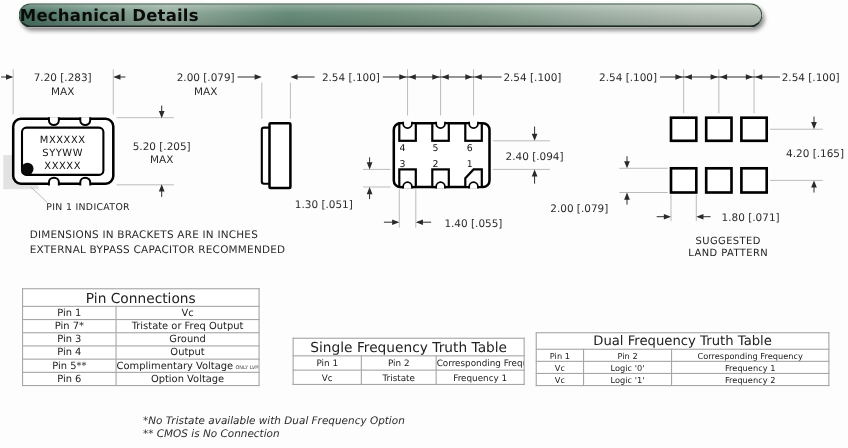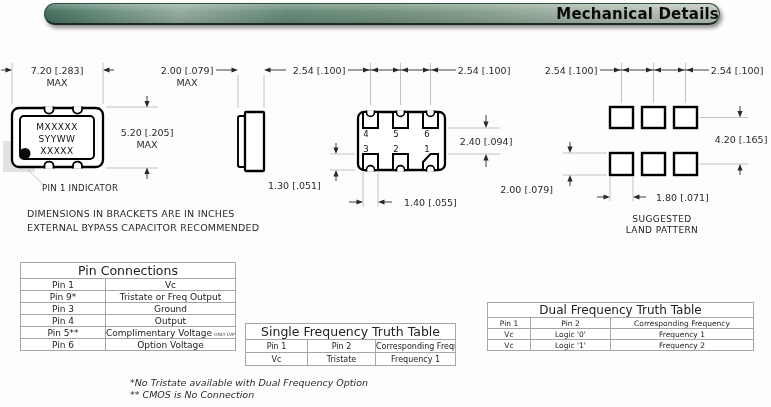--- a/index.html
+++ b/index.html
@@ -2,28 +2,28 @@
 <html><head>
 <meta charset="utf-8">
 <style>
   html,body { margin:0; padding:0; }
   #page {
     position:relative; width:771px; height:407px; overflow:hidden;
     background:#fdfdfd; font-family:"DejaVu Sans","Liberation Sans",sans-serif;
   }
   
   #banner {
-    position:absolute; left:44px; top:3px; width:674px; height:19px;
+    position:absolute; left:17px; top:3px; width:674px; height:19px;
     border-radius:11px;
     background:
       linear-gradient(180deg, rgba(255,255,255,0.28) 0%, rgba(255,255,255,0) 40%, rgba(0,0,0,0.12) 100%),
       linear-gradient(90deg, #45705f 0%, #6d9181 9%, #95ad9e 20%, #688c7a 36%, #74937f 50%, #86a08e 63%, #a3b4a7 78%, #b6c1b6 92%, #bac4ba 100%);
     border:1px solid #33503f; border-bottom:2px solid #1c2a24;
     box-shadow: 2px 3px 4px rgba(0,0,0,0.45);
-    display:flex; align-items:center; justify-content:flex-end;
+    display:flex; align-items:center; justify-content:flex-start;
   }
   #banner .title { font-size:15px; font-weight:bold; color:#0b0b0b; letter-spacing:0.2px; }
   
   svg text { font-family:"DejaVu Sans","Liberation Sans",sans-serif; }
   .dim  { font-size:9.5px; fill:#2a2a2a; }
   .mark { font-size:9px; fill:#101010; letter-spacing:0.5px; }
   .pnum { font-size:8.5px; fill:#101010; }
   .cap  { font-size:9px; fill:#222; letter-spacing:0.4px; }
   .lbl  { font-size:8.5px; fill:#222; letter-spacing:0.3px; }
   .outline { fill:#ffffff; stroke:#000; }
@@ -35,21 +35,21 @@
   #notes { left:27px; top:207px; width:242px; font-size:9.5px; line-height:14px; letter-spacing:0.2px; }
   #footnotes { left:130px; top:377px; width:480px; font-size:9.5px; line-height:11.5px;font-style:italic; }
   
   .tblwrap { position:absolute; background:#fff; }
   .tblwrap table { border-collapse:collapse; table-layout:fixed; width:100%; }
   .tblwrap td { border:1px solid #a6a6a6; text-align:center; padding:0; color:#222;
                 overflow:hidden; white-space:nowrap; }
   #pinTable { left:20px; top:262px; width:215px; }
   #pinTable .t-title td { font-size:12.5px; height:15px; }
   #pinTable .t-row td { font-size:9px; height:11px; }
-  #singleTable { left:245px; top:307px; width:210px;margin-top:16px; }
+  #singleTable { left:266px; top:307px; width:210px; }
   #singleTable .t-title td { font-size:12.5px; height:15px; }
   #singleTable .t-head td { font-size:8px; height:12px; }
   #singleTable .t-row td { font-size:8px; height:12px; }
   #dualTable { left:487px; top:302px; width:266px; }
   #dualTable .t-title td { font-size:12px; height:13px; }
   #dualTable .t-head td { font-size:7.5px; height:10px; }
   #dualTable .t-row td { font-size:7.5px; height:10px; }
   .tiny { font-size:4.5px; color:#444; margin-left:2px; }
 </style>
 </head>
@@ -212,21 +212,21 @@
         </colgroup>
       <tbody>
           <tr class="t-title">
             <td colspan="2">Pin Connections</td>
           </tr>
       <tr class="t-row">
             <td>Pin 1</td>
             <td>Vc</td>
           </tr>
       <tr class="t-row">
-            <td>Pin 9*</td>
+            <td>Pin 7*</td>
             <td>Tristate or Freq Output</td>
           </tr>
       <tr class="t-row">
             <td>Pin 3</td>
             <td>Ground</td>
           </tr>
       <tr class="t-row">
             <td>Pin 4</td>
             <td>Output</td>
           </tr>

